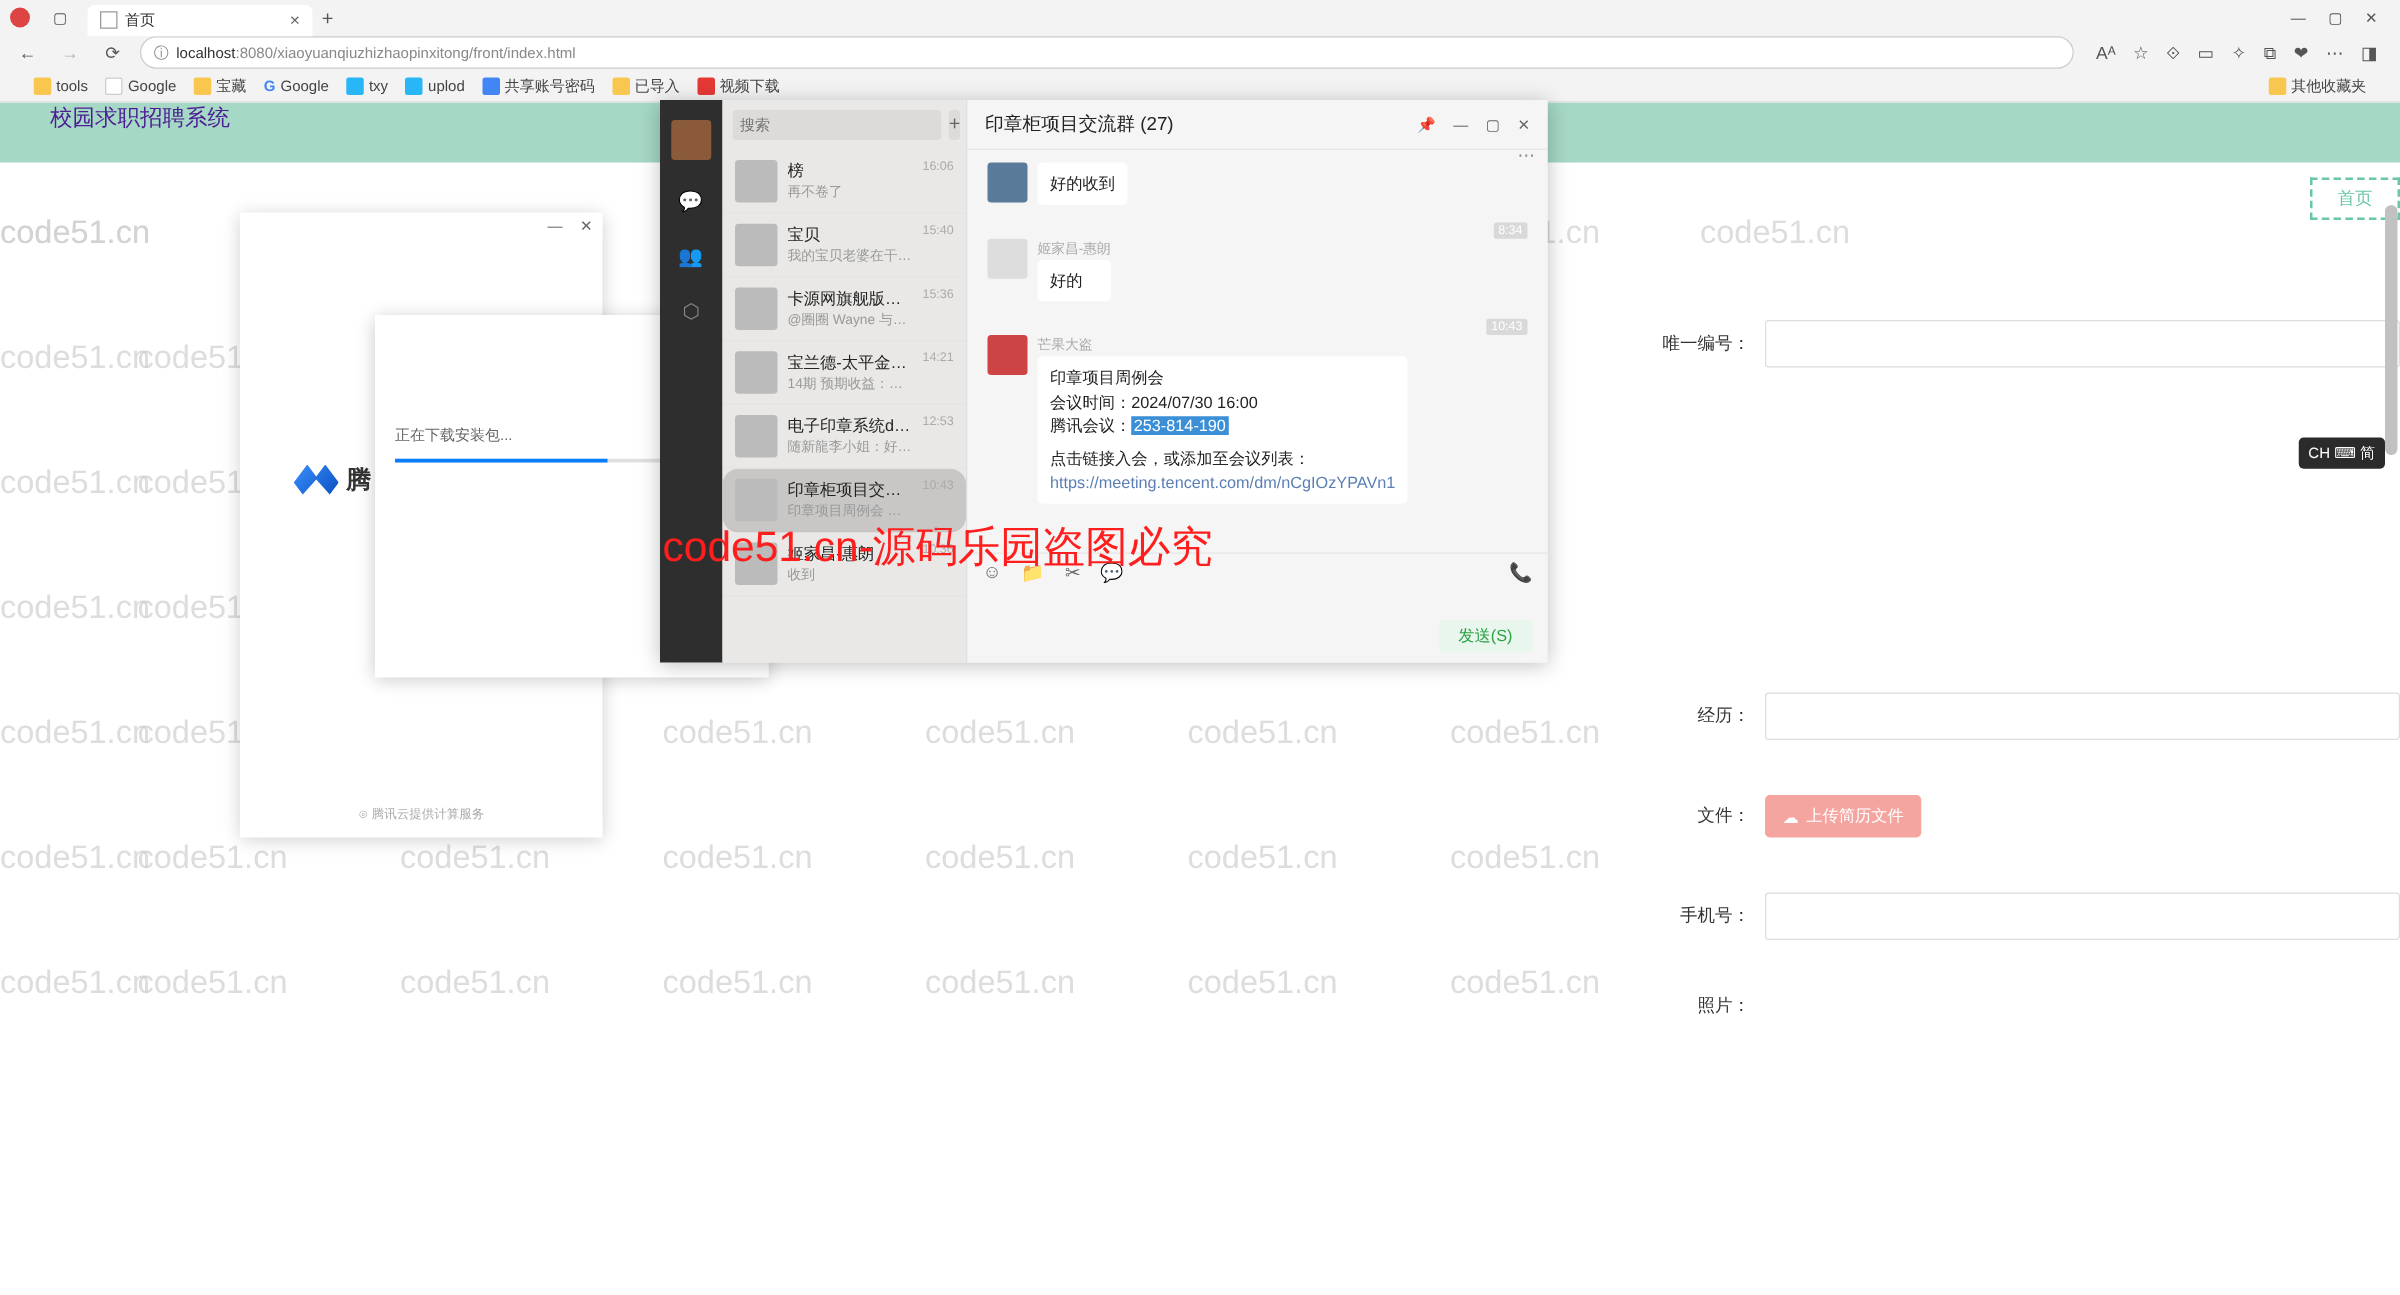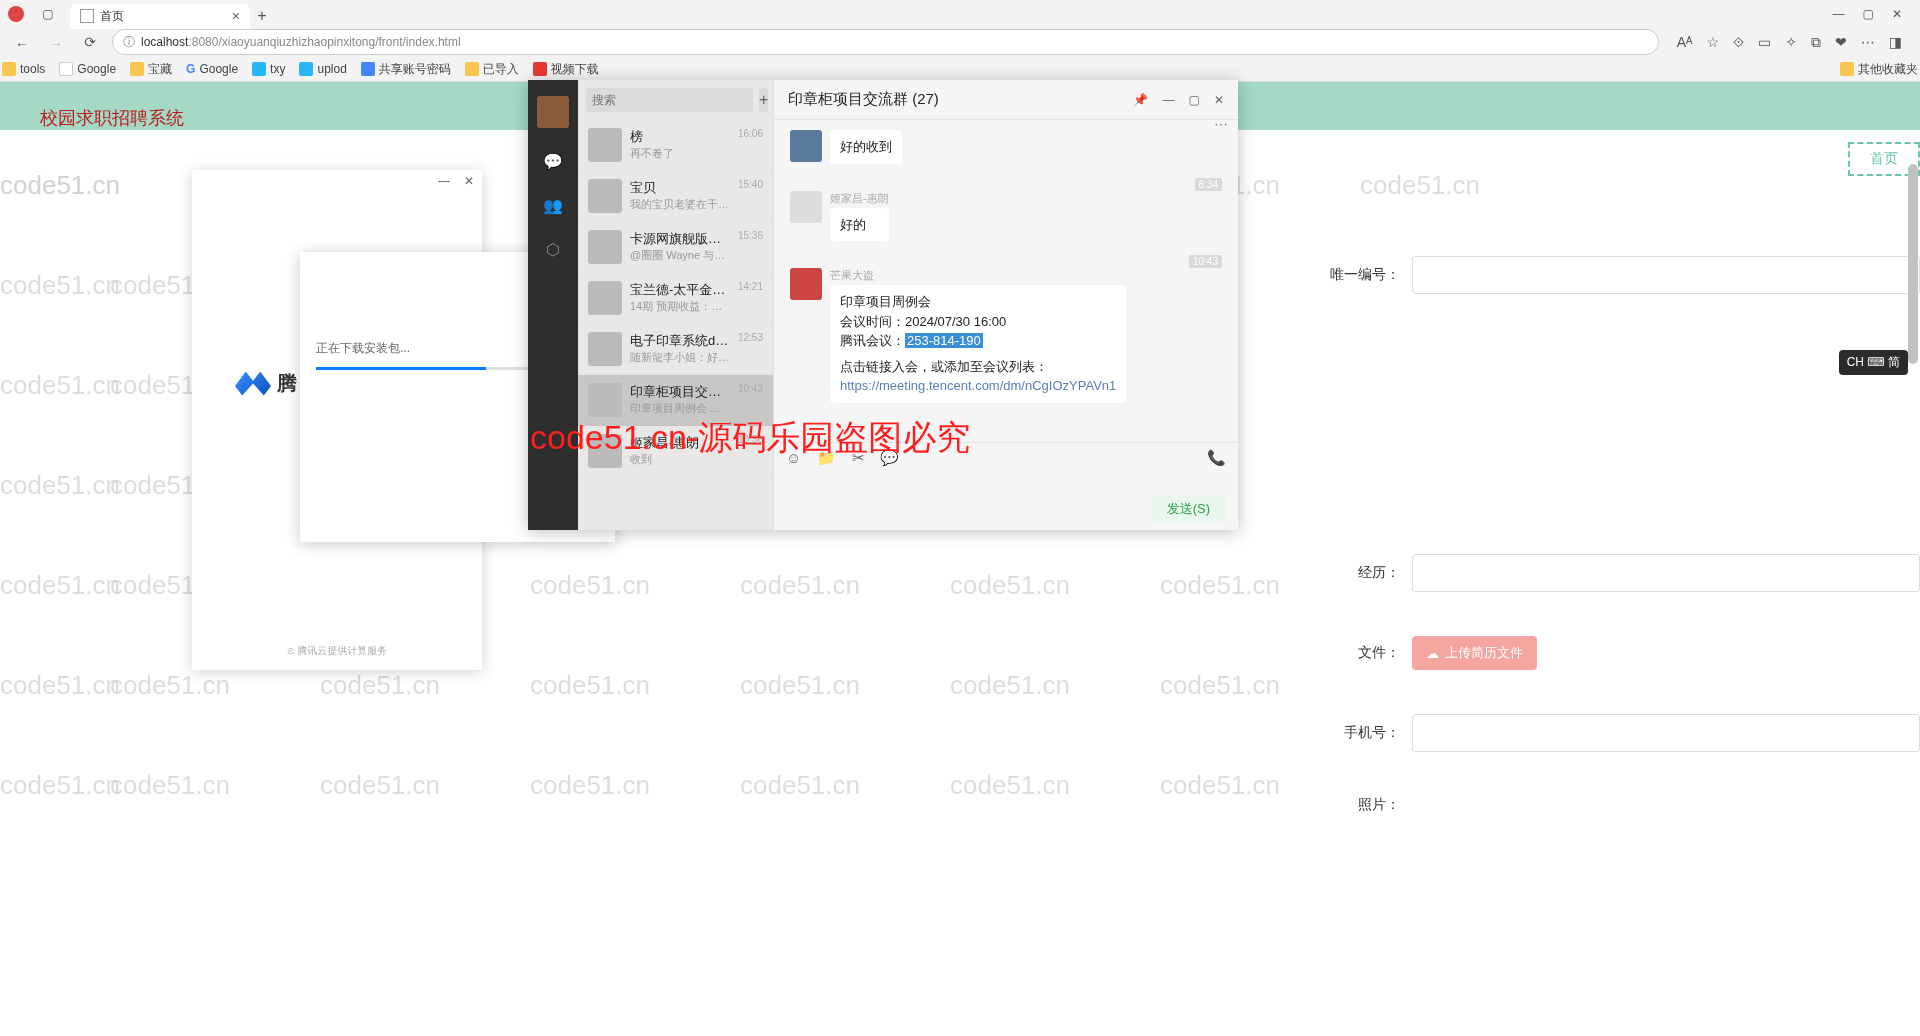--- a/index.html
+++ b/index.html
@@ -15,31 +15,31 @@
 .tab .favicon { width: 14px; height: 14px; border: 1px solid #999; margin-right: 6px; }
 .tab .close { margin-left: auto; color: #666; font-size: 14px; }
 .newtab { width: 24px; text-align: center; color: #555; font-size: 16px; }
 .win-ctrl { margin-left: auto; display: flex; gap: 18px; color: #555; font-size: 12px; padding-right: 10px;}
 .addr-row { display: flex; align-items: center; height: 28px; padding: 0 10px; gap: 10px; }
 .nav-btn { width: 24px; height: 24px; display:flex; align-items:center; justify-content:center; color: #555; font-size: 14px; }
 .url-bar { flex: 1; display: flex; align-items: center; background: #fff; border: 1px solid #ccc; border-radius: 14px; height: 26px; padding: 0 10px; font-size: 12px; color: #555; }
 .url-bar .lock { margin-right: 6px; color:#888; }
 .url-host { color: #333; }
 .addr-icons { display: flex; gap: 14px; color: #555; font-size: 14px; padding: 0 8px;}
-.bookmarks { display: flex; align-items: center; height: 26px; padding: 0 2px; gap: 14px; font-size: 12px; color: #444; }
+.bookmarks { display: flex; align-items: center; height: 26px; padding: 0 27px; gap: 14px; font-size: 12px; color: #444; }
 .bm { display: flex; align-items: center; gap: 4px; }
 .bm-ico { width: 14px; height: 14px; background: #f9c74f; border-radius: 2px; }
 .bm-ico.blue { background: #4285f4; }
 .bm-ico.cyan { background: #29b6f6; }
 .bm-ico.red { background: #e53935; }
 .bm-other { margin-left: auto; display:flex; align-items:center; gap:4px;}
 
 
 .page { position: relative; height: calc(1036px - 82px); overflow:hidden; }
-.green-bar { background: #a5d8c5; height: 48px; display: flex; align-items: flex-end; padding: 0 40px; color: #b91c1c; font-size: 18px; font-weight: 500; }
+.green-bar { background: #a5d8c5; height: 48px; display: flex; align-items: flex-start; padding: 0 40px; color: #4c1d95; font-size: 18px; font-weight: 500; }
 .page-body { display: flex; flex-direction: column; align-items: flex-end; padding-top: 12px; margin-left: 45px; }
 .tab-btn { border: 2px dashed #6ac7a6; color: #6ac7a6; padding: 6px 20px; font-size: 14px; background:#fff; }
 .form { width: 600px; margin-top: 80px; }
 .form-row { display: flex; align-items: center; margin-bottom: 44px; }
 .form-label { width: 80px; text-align: right; color: #333; font-size: 14px; margin-right: 12px; }
 .form-input { flex: 1; height: 38px; border: 1px solid #ddd; border-radius: 3px; padding: 0 8px; font-size: 14px; color:#333; }
 .form-select { flex: 1; height: 38px; border: 1px solid #ddd; border-radius: 3px; display:flex; align-items:center; justify-content:center; color:#999; position:relative; }
 .form-select::after { content:"▾"; position:absolute; right:12px; color:#bbb; }
 .upload-btn { background: #f5a5a0; color: #fff; padding: 8px 14px; border-radius: 4px; font-size: 13px; display:flex; align-items:center; gap:6px; }
 
@@ -69,21 +69,21 @@
 .wx { position: absolute; left: 528px; top: 80px; width: 710px; height: 450px; background:#f5f5f5; box-shadow:0 2px 16px rgba(0,0,0,.25); z-index: 40; display:flex; }
 .wx-side { width: 50px; background: #2e2e2e; display:flex; flex-direction:column; align-items:center; padding-top:16px; gap:22px; }
 .wx-avatar { width: 32px; height:32px; background: #8b5a3a; border-radius:3px; }
 .wx-ico { width:22px; height:22px; display:flex; align-items:center; justify-content:center; color:#888; font-size:16px;}
 .wx-ico.active { color:#2ba245; }
 .wx-list { width: 196px; background:#e9e8e7; display:flex; flex-direction:column; border-right:1px solid #ddd;}
 .wx-search { display:flex; align-items:center; padding:8px; gap:6px; }
 .wx-search-input { flex:1; background:#dcdbda; border:none; border-radius:3px; height:24px; padding:0 6px; font-size:12px; color:#888;}
 .wx-add { width:24px; height:24px; background:#dcdbda; border-radius:3px; display:flex; align-items:center; justify-content:center; color:#666;}
 .wx-item { display:flex; padding:8px 10px; gap:8px; border-bottom:1px solid rgba(0,0,0,.02);}
-.wx-item.sel { background:#c8c7c6;}
+.wx-item.sel { background:#c8c7c6;border-radius:13px;}
 .wx-item-av { width:34px; height:34px; background:#bbb; border-radius:3px; flex-shrink:0;}
 .wx-item-body { flex:1; min-width:0;}
 .wx-item-name { font-size:13px; color:#222; white-space:nowrap; overflow:hidden; text-overflow:ellipsis;}
 .wx-item-msg { font-size:11px; color:#999; white-space:nowrap; overflow:hidden; text-overflow:ellipsis;}
 .wx-item-time { font-size:10px; color:#aaa;}
 .wx-chat { flex:1; background:#f5f5f5; display:flex; flex-direction:column; position:relative;}
 .wx-chat-head { height:40px; display:flex; align-items:center; padding:0 14px; font-size:15px; color:#222; border-bottom:1px solid #e5e5e5; }
 .wx-chat-head .win { margin-left:auto; display:flex; gap:14px; color:#666; font-size:12px;}
 .wx-chat-head .dots { position:absolute; right:10px; top:36px; color:#888; font-size:14px;}
 .wx-msgs { flex:1; overflow:auto; padding:10px 16px; }

